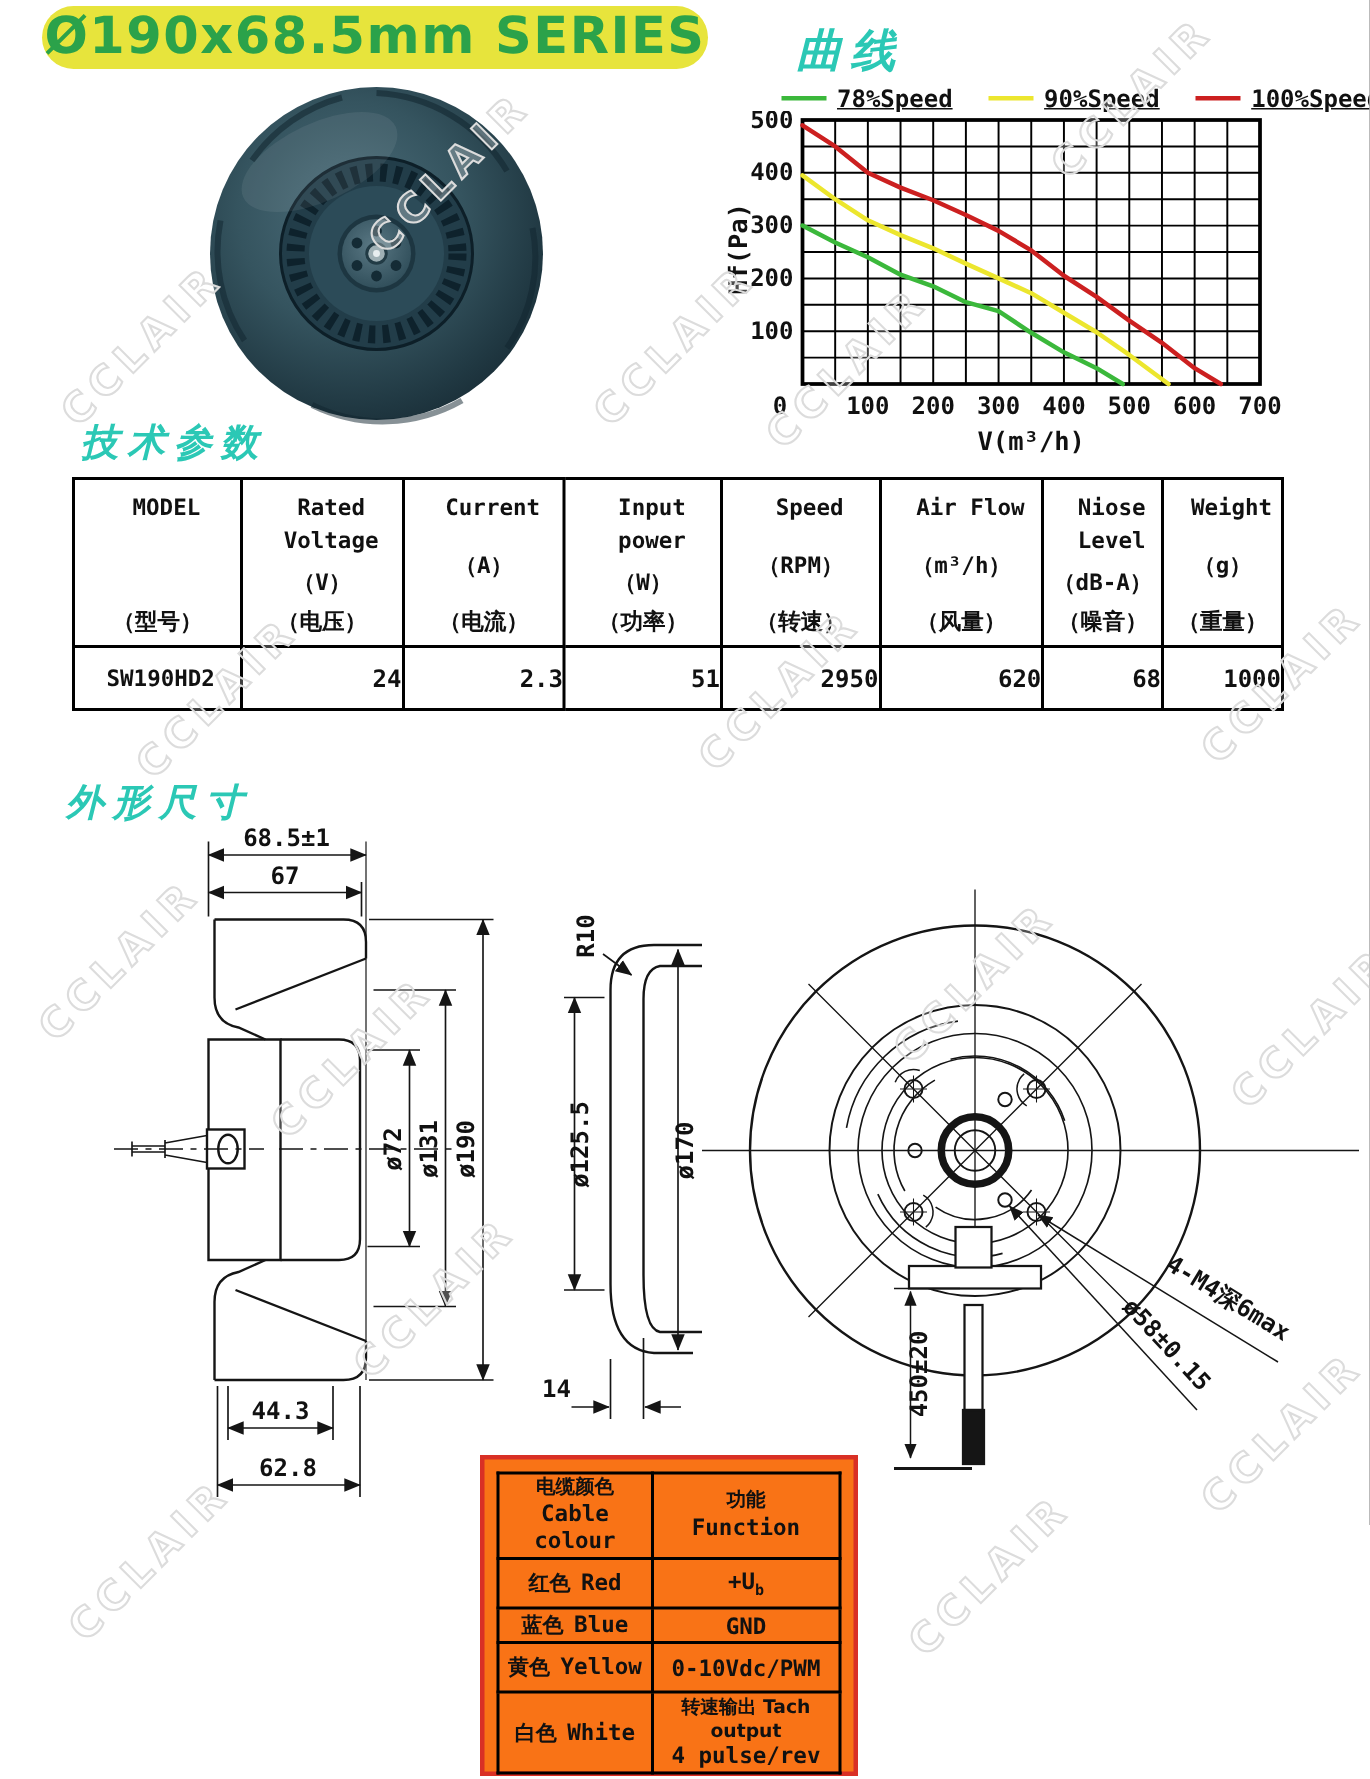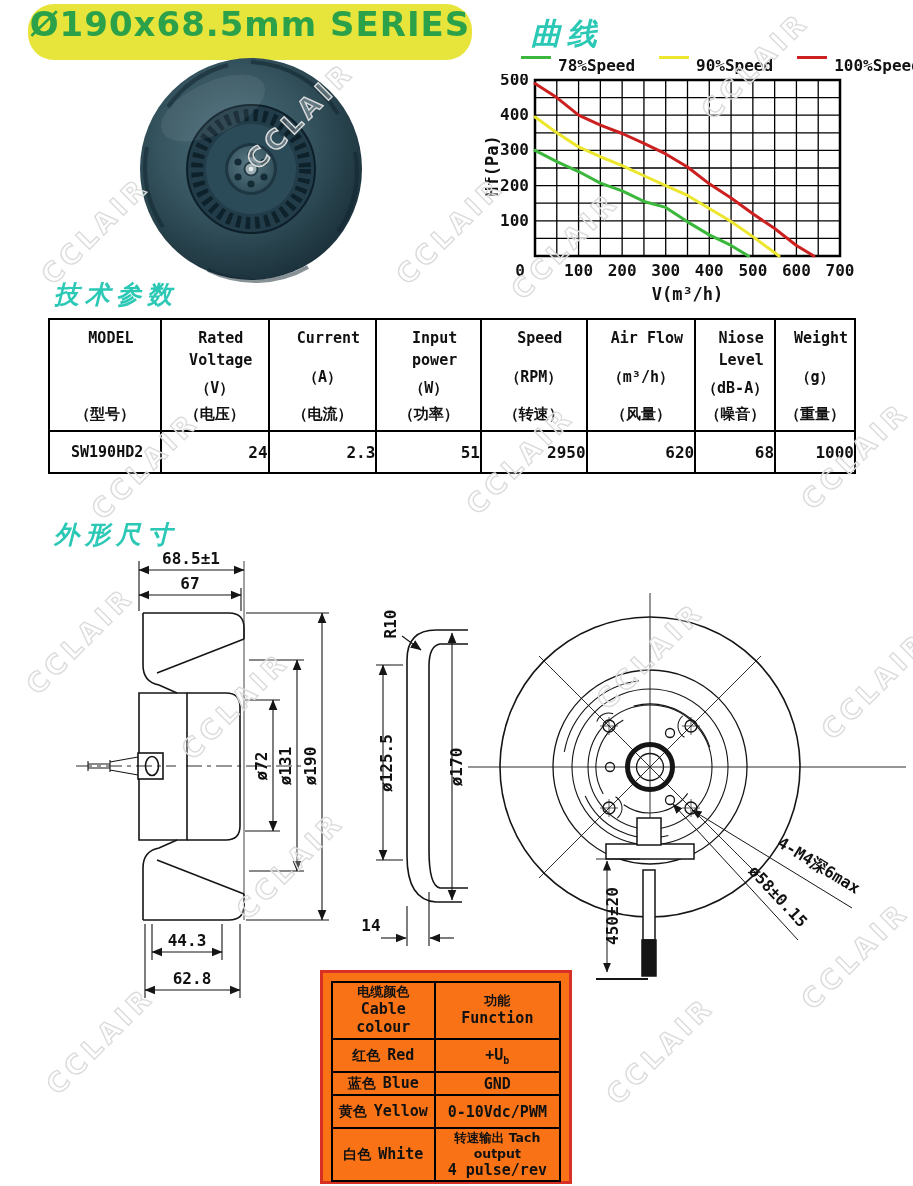--- a/index.html
+++ b/index.html
@@ -4,34 +4,34 @@
 <style>
   html,body{margin:0;padding:0;background:#888;}
   #page{position:relative;width:913px;height:1186px;background:#fff;overflow:hidden;
         font-family:"Liberation Sans",sans-serif;color:#111;}
   
   .wm{position:absolute;width:180px;text-align:center;transform:rotate(-45deg);
       font:bold 27px "DejaVu Sans",sans-serif;letter-spacing:5px;
       color:rgba(255,255,255,0.25);-webkit-text-stroke:1.4px #dcdcdc;
       pointer-events:none;z-index:3;}
   
-  .title-pill{position:absolute;left:28px;top:4px;width:444px;height:56px;background:#e7e43c;
+  .title-pill{position:absolute;left:28px;top:4px;width:444px;height:42px;background:#e7e43c;
       border-radius:26px;text-align:center;line-height:48px;font:bold 34px "DejaVu Sans",sans-serif;
       color:#2ba24a;letter-spacing:1px;z-index:1;}
   
   .sec-label{position:absolute;font:bold italic 25px "DejaVu Sans",sans-serif;font-style:italic;
       color:#2bc8b5;letter-spacing:6px;z-index:1;}
   .lbl-specs{left:54px;top:278px;}
-  .lbl-dims{left:54px;top:518px;}
+  .lbl-dims{left:44px;top:518px;}
   .lbl-curve{left:531px;top:14px;font-size:30px;}
   
   .fan-photo{position:absolute;left:133px;top:52px;width:235px;height:235px;z-index:1;}
   
   .legend{position:absolute;left:521px;top:56px;display:flex;align-items:center;z-index:2;}
-  .legend-item{display:flex;align-items:flex-start;margin-right:24px;}
+  .legend-item{display:flex;align-items:center;margin-right:24px;text-decoration:underline;}
   .legend-swatch{display:inline-block;width:30px;height:3px;margin-right:7px;}
   .legend-label{font:bold 16px "DejaVu Sans Mono",monospace;color:#111;}
   #curve-svg{position:absolute;left:485px;top:74px;z-index:1;}
   
   .spec-table{position:absolute;left:48px;top:318px;width:808px;border-collapse:collapse;z-index:1;}
   .spec-table th,.spec-table td{border:2px solid #000;padding:0;}
   .spec-table th{height:110px;font-weight:bold;vertical-align:top;}
   .hc{height:100%;display:flex;flex-direction:column;justify-content:space-between;
       align-items:center;padding:8px 0 6px 0;box-sizing:border-box;}
   .he{font:bold 15px "DejaVu Sans Mono",monospace;line-height:1.45;text-align:center;white-space:pre-line;padding-left:12px;}

